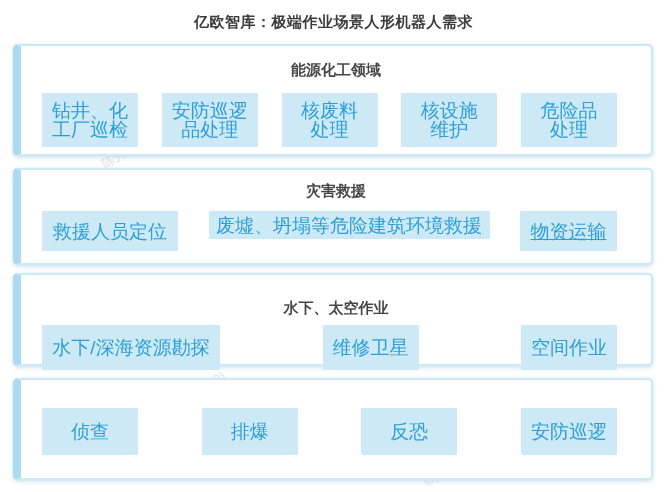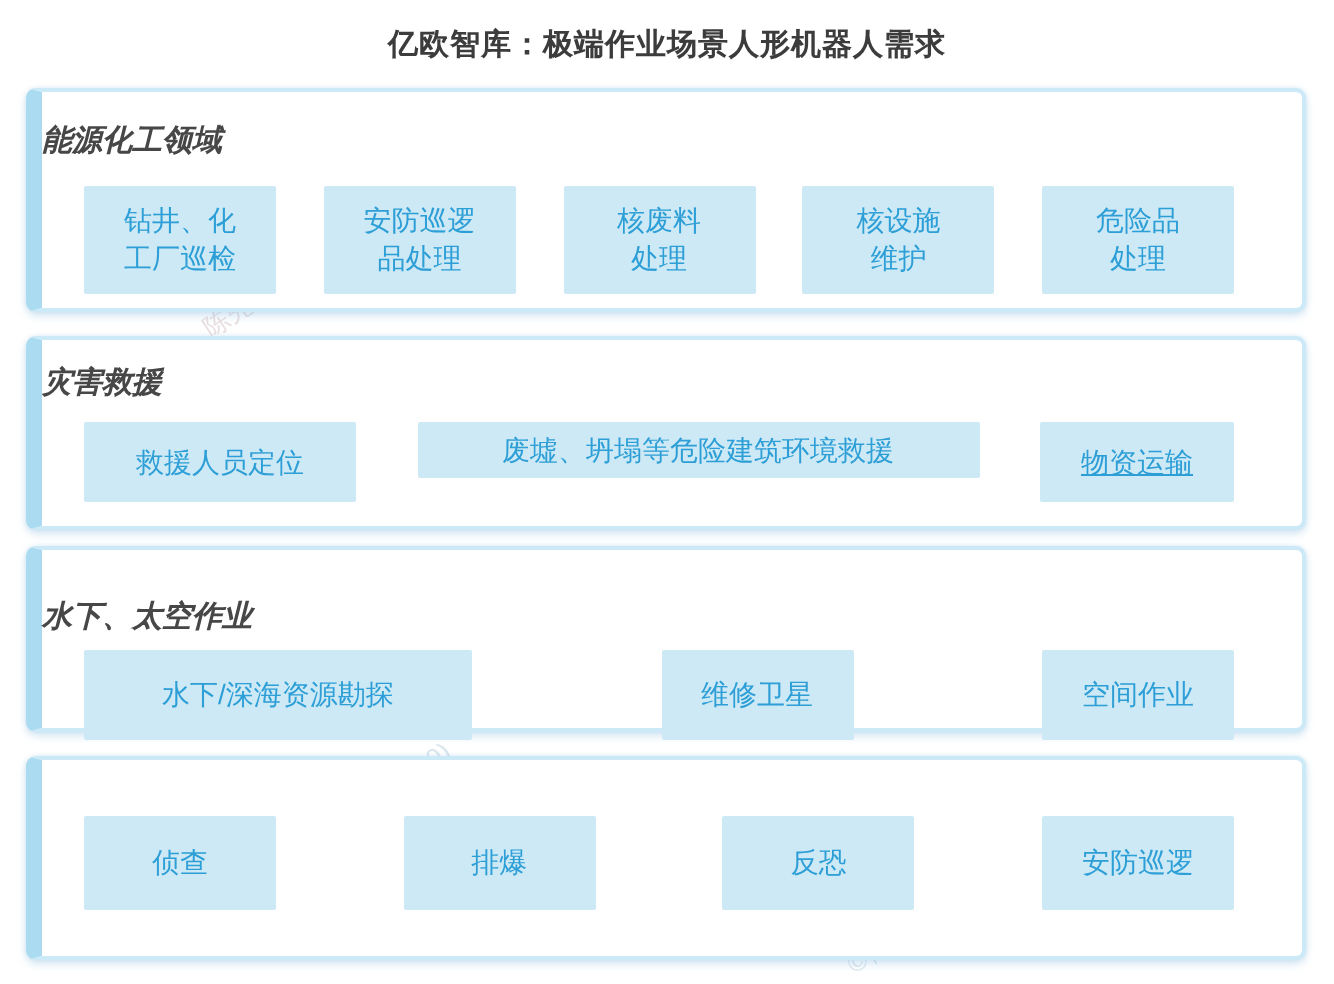--- a/index.html
+++ b/index.html
@@ -12,40 +12,40 @@
     padding-top:13px; text-align:center; font-size:15px; font-weight:700;
     color:#3c3c3c; letter-spacing:0.5px;
   }
   .card {
     margin:0 14px 0 13px; background:#ffffff;
     border:2px solid #cbe9f7; border-left:8px solid #abdbf1;
     border-radius:5px;
     box-shadow:0 2px 4px rgba(150,195,225,0.40), 0 0 2px rgba(150,195,225,0.30);
     position:relative; z-index:2;
   }
-  .card-header { text-align:left; font-size:15px; font-weight:700; color:#474747;font-style:italic; }
+  .card-header { text-align:center; font-size:15px; font-weight:700; color:#474747; }
   .row { display:flex; justify-content:space-between; padding-left:21px; padding-right:34px; }
   .item {
-    background:#cde9f6; color:#2d9fd6; font-size:14px;
+    background:#cde9f6; color:#2d9fd6; font-size:19px;
     display:flex; align-items:center; justify-content:center;
     text-align:center; white-space:pre-line; line-height:19px; border-radius:1px;
   }
   .card1 { margin-top:12px; height:112px; padding-top:15px; }
   .card1 .row { margin-top:13px; }
   .i-r1 { width:96px; height:54px; }
 
   .card2 { margin-top:12px; height:97px; padding-top:12px; }
   .card2 .row { margin-top:10px; }
   .i-rescue1 { width:136px; height:40px; }
   .i-rescue2 { width:281px; height:28px; }
   .i-rescue3 { width:97px;  height:40px;text-decoration:underline; }
 
   .card3 { margin-top:8px; height:93px; padding-top:24px; }
   .card3 .row { margin-top:7px; }
-  .i-sea1 { width:194px; height:45px; }
+  .i-sea1 { width:178px; height:45px; }
   .i-sea2 { width:96px;  height:45px; }
   .i-sea3 { width:96px;  height:45px; }
 
   .card4 { margin-top:12px; height:102px; padding-top:12px; }
   .card4 .row { margin-top:16px; }
   .i-mil { width:96px; height:47px; }
 
   .wm {
     position:absolute; z-index:1; font-size:13px; color:#b6cedd; opacity:0.5;
     transform:rotate(-33deg); pointer-events:none; white-space:nowrap;

